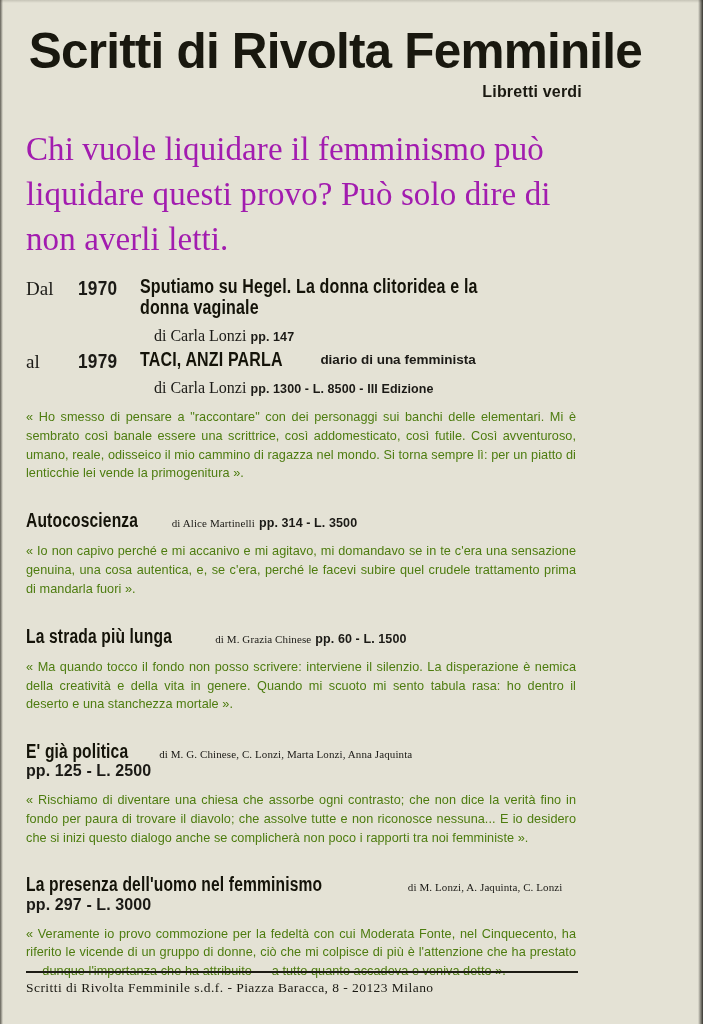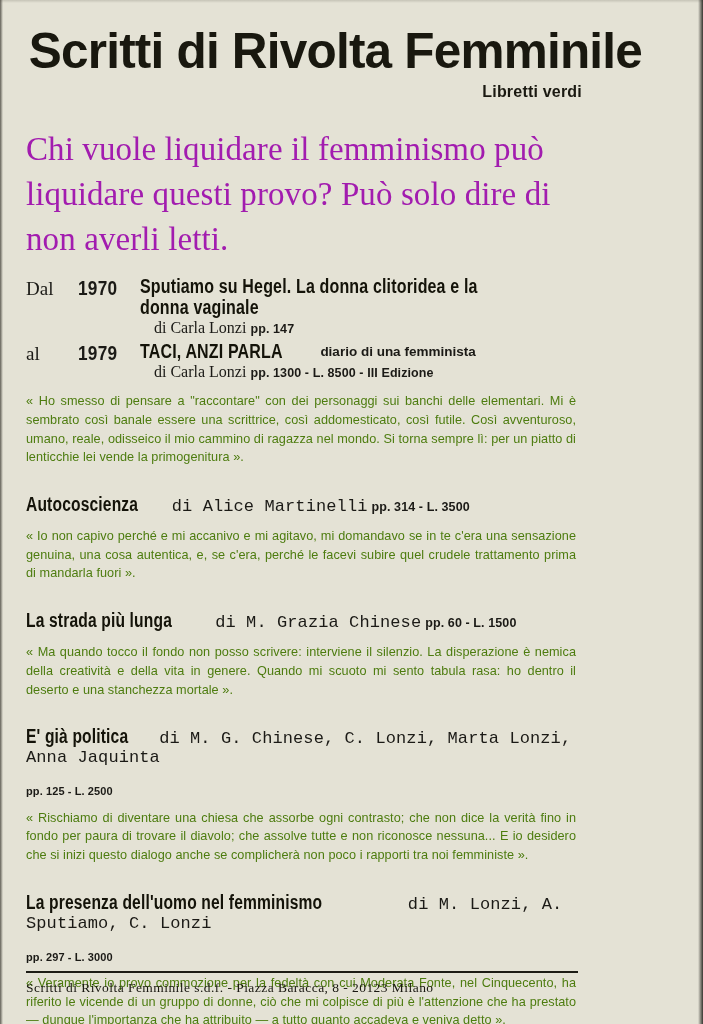--- a/index.html
+++ b/index.html
@@ -126,21 +126,21 @@
   }
   .work-sub-sans {
     font-family: "Liberation Sans", sans-serif;
     font-weight: bold;
     font-size: 13.5px;
     display: inline-block;
     margin-left: -2px;
     vertical-align: 2px;
   }
   .byline {
-    margin-top: 1px;
+    margin-top: 9px;
     margin-left: 14px;
     font-family: "Liberation Serif", serif;
     font-size: 16px;
     line-height: 1.15;
     white-space: nowrap;
   }
   .byline .pages {
     font-family: "Liberation Sans", sans-serif;
     font-weight: bold;
     font-size: 12.5px;
@@ -169,36 +169,36 @@
     font-weight: bold;
     font-size: 20px;
     display: inline-block;
     transform: scaleX(0.78);
     transform-origin: left center;
     margin-right: -2px;
     letter-spacing: .2px;
     color: #141309;
   }
   .entry-authors {
-    font-family: Liberation Mono, monospace;
-    font-size: 17px;
+    font-family: Liberation Serif, serif;
+    font-size: 11px;
     letter-spacing: .1px;
   }
   .entry-pages-inline {
     font-family: "Liberation Sans", sans-serif;
     font-weight: bold;
     font-size: 12.5px;
     letter-spacing: .1px;
     text-align: right;
   }
   .entry-pages-block {
     font-family: "Liberation Sans", sans-serif;
     font-weight: bold;
-    font-size: 11px;
-    margin-top: 18px;
+    font-size: 16px;
+    margin-top: 0;
     letter-spacing: .1px;
   }
 
   
   .footer {
     position: absolute;
     left: 26px;
     right: 32px;
     bottom: 28px;
   }
@@ -288,21 +288,21 @@
       <span class="entry-title">E' già politica</span>
       <span class="entry-authors">di M. G. Chinese, C. Lonzi, Marta Lonzi, Anna Jaquinta</span>
       <div class="entry-pages-block">pp. 125 - L. 2500</div>
     </div>
     <div class="quote">« Rischiamo di diventare una chiesa che assorbe ogni contrasto; che non dice la verità fino in fondo per paura di trovare il diavolo; che assolve tutte e non riconosce nessuna... E io desidero che si inizi questo dialogo anche se complicherà non poco i rapporti tra noi femministe ».</div>
   </div>
 
   <div class="entry">
     <div class="entry-head">
       <span class="entry-title">La presenza dell'uomo nel femminismo</span>
-      <span class="entry-authors">di M. Lonzi, A. Sputiamo, C. Lonzi</span>
+      <span class="entry-authors">di M. Lonzi, A. Jaquinta, C. Lonzi</span>
       <div class="entry-pages-block">pp. 297 - L. 3000</div>
     </div>
     <div class="quote">« Veramente io provo commozione per la fedeltà con cui Moderata Fonte, nel Cinquecento, ha riferito le vicende di un gruppo di donne, ciò che mi colpisce di più è l'attenzione che ha prestato — dunque l'importanza che ha attribuito — a tutto quanto accadeva e veniva detto ».</div>
   </div>
 
   <div class="footer">
     <div class="footer-rule"></div>
     <div class="footer-text">Scritti di Rivolta Femminile s.d.f. - Piazza Baracca, 8 - 20123 Milano</div>
   </div>
 

